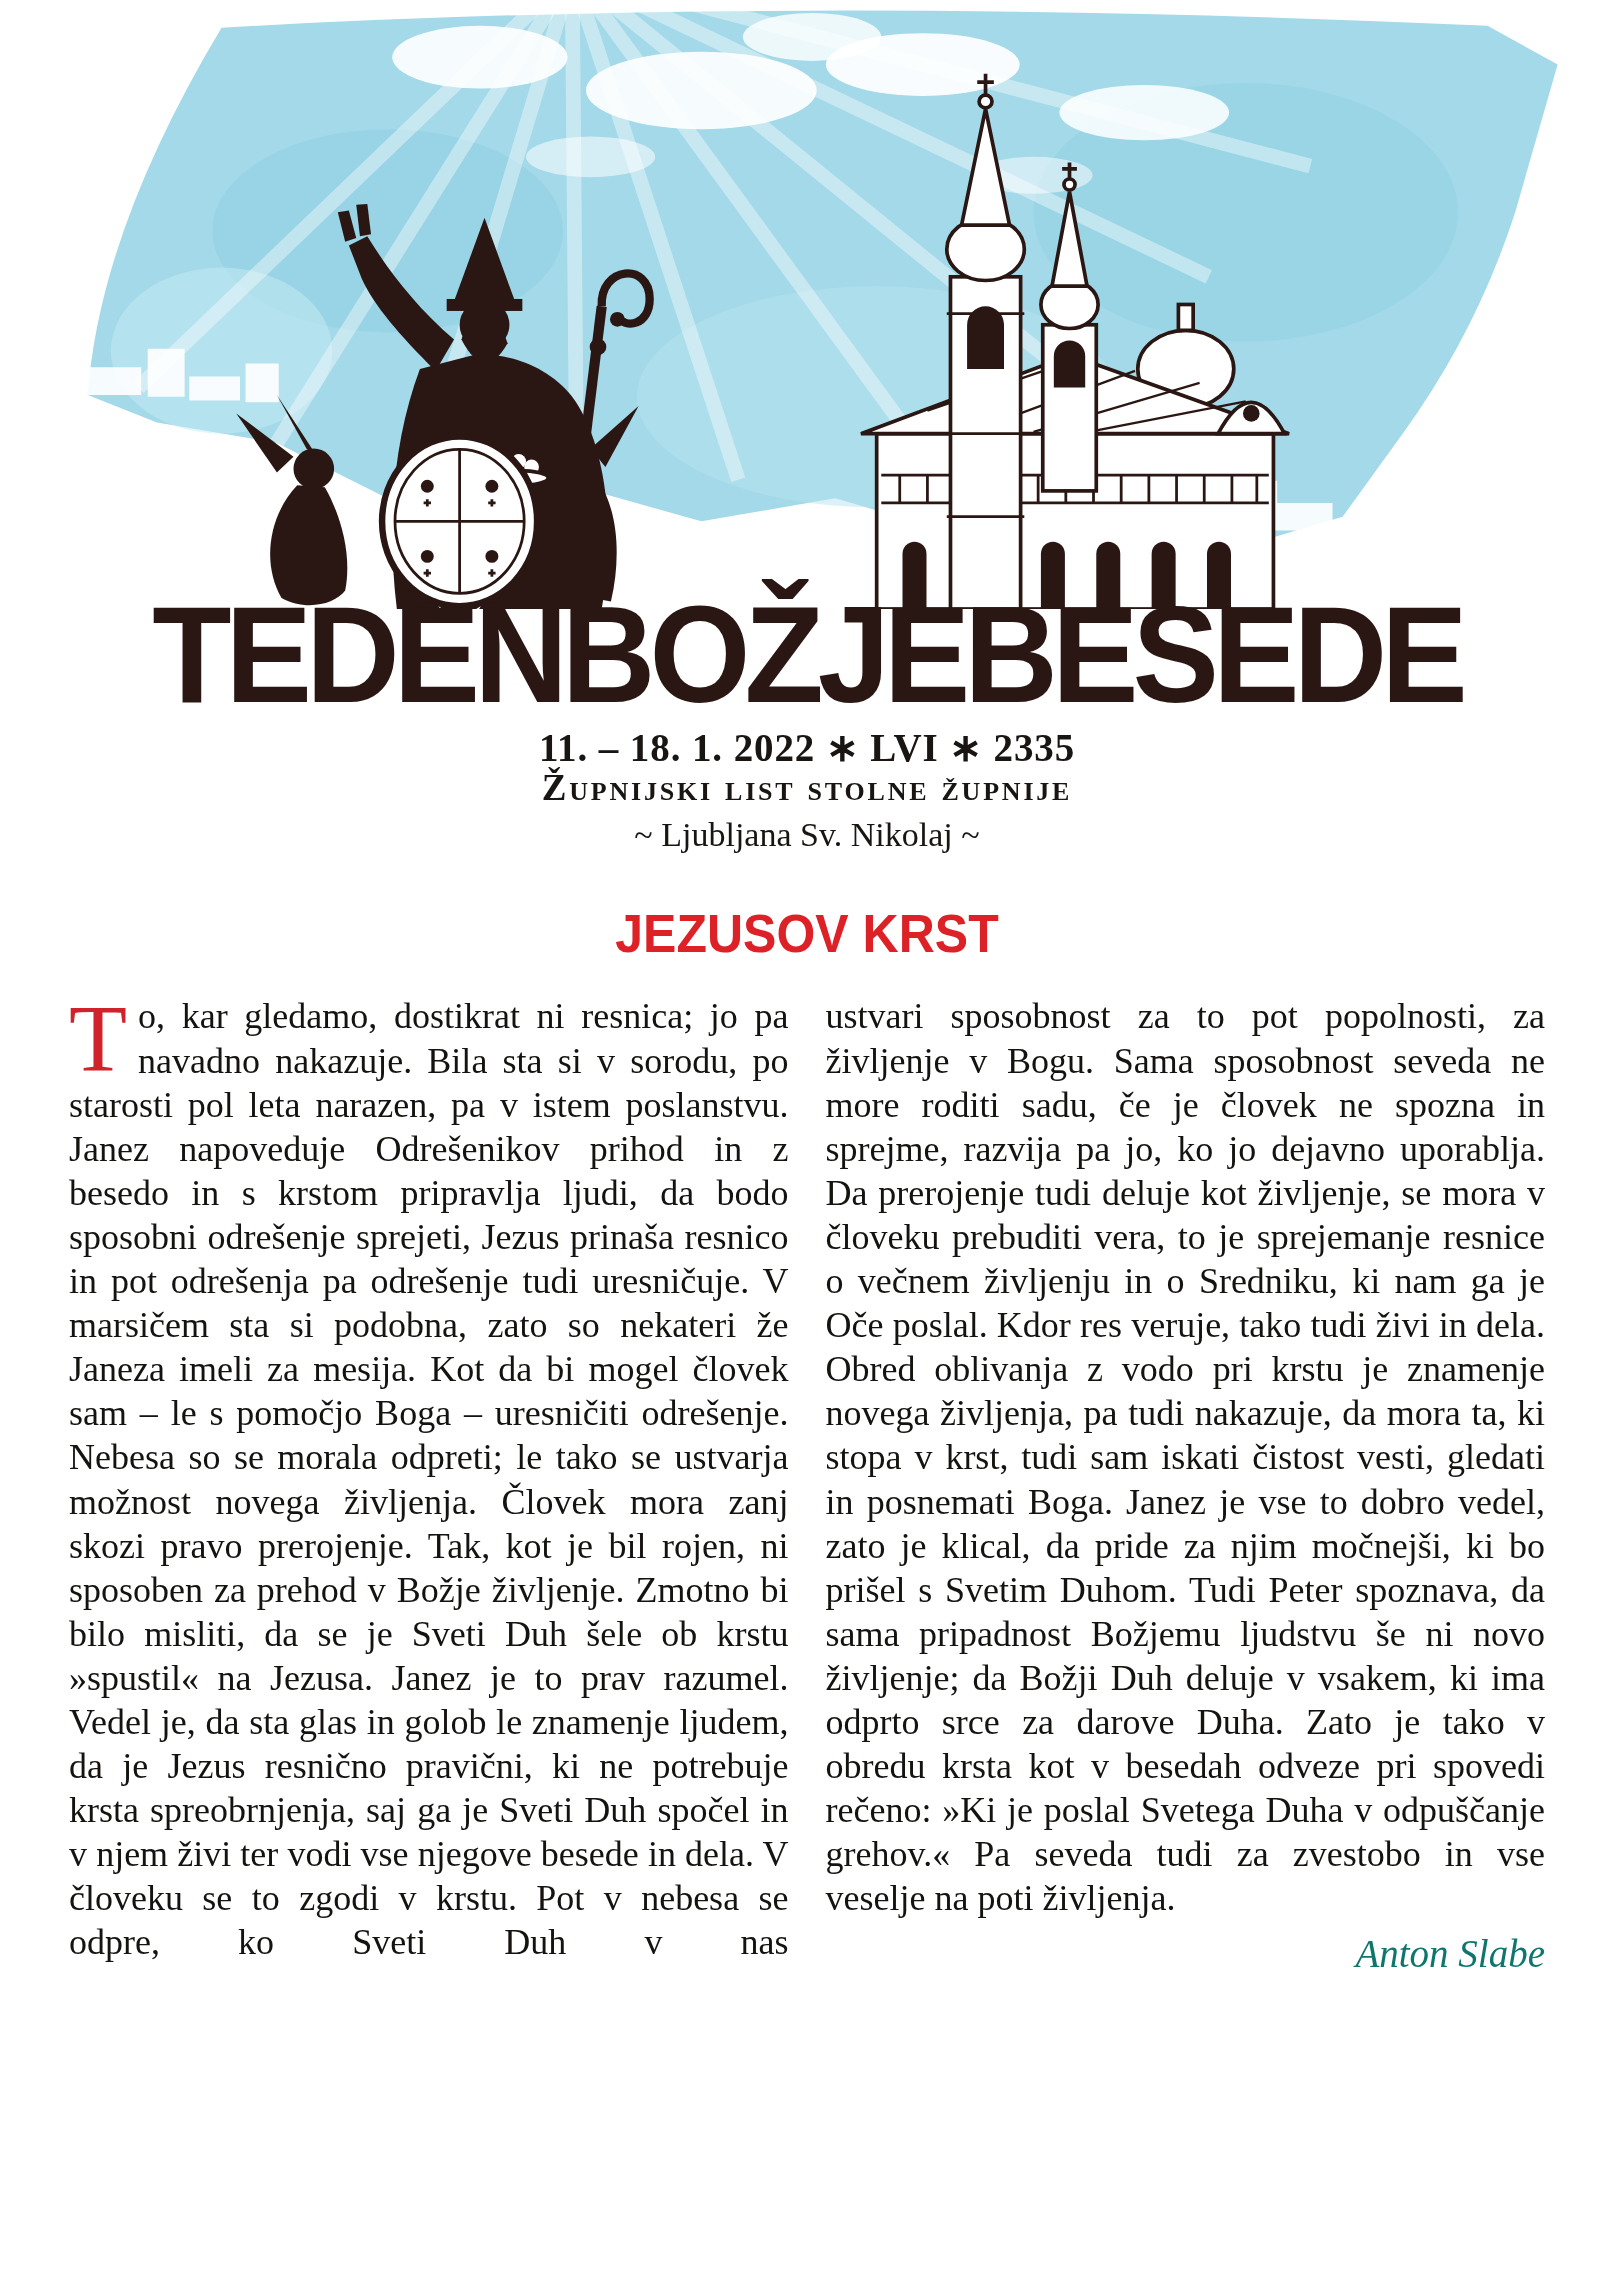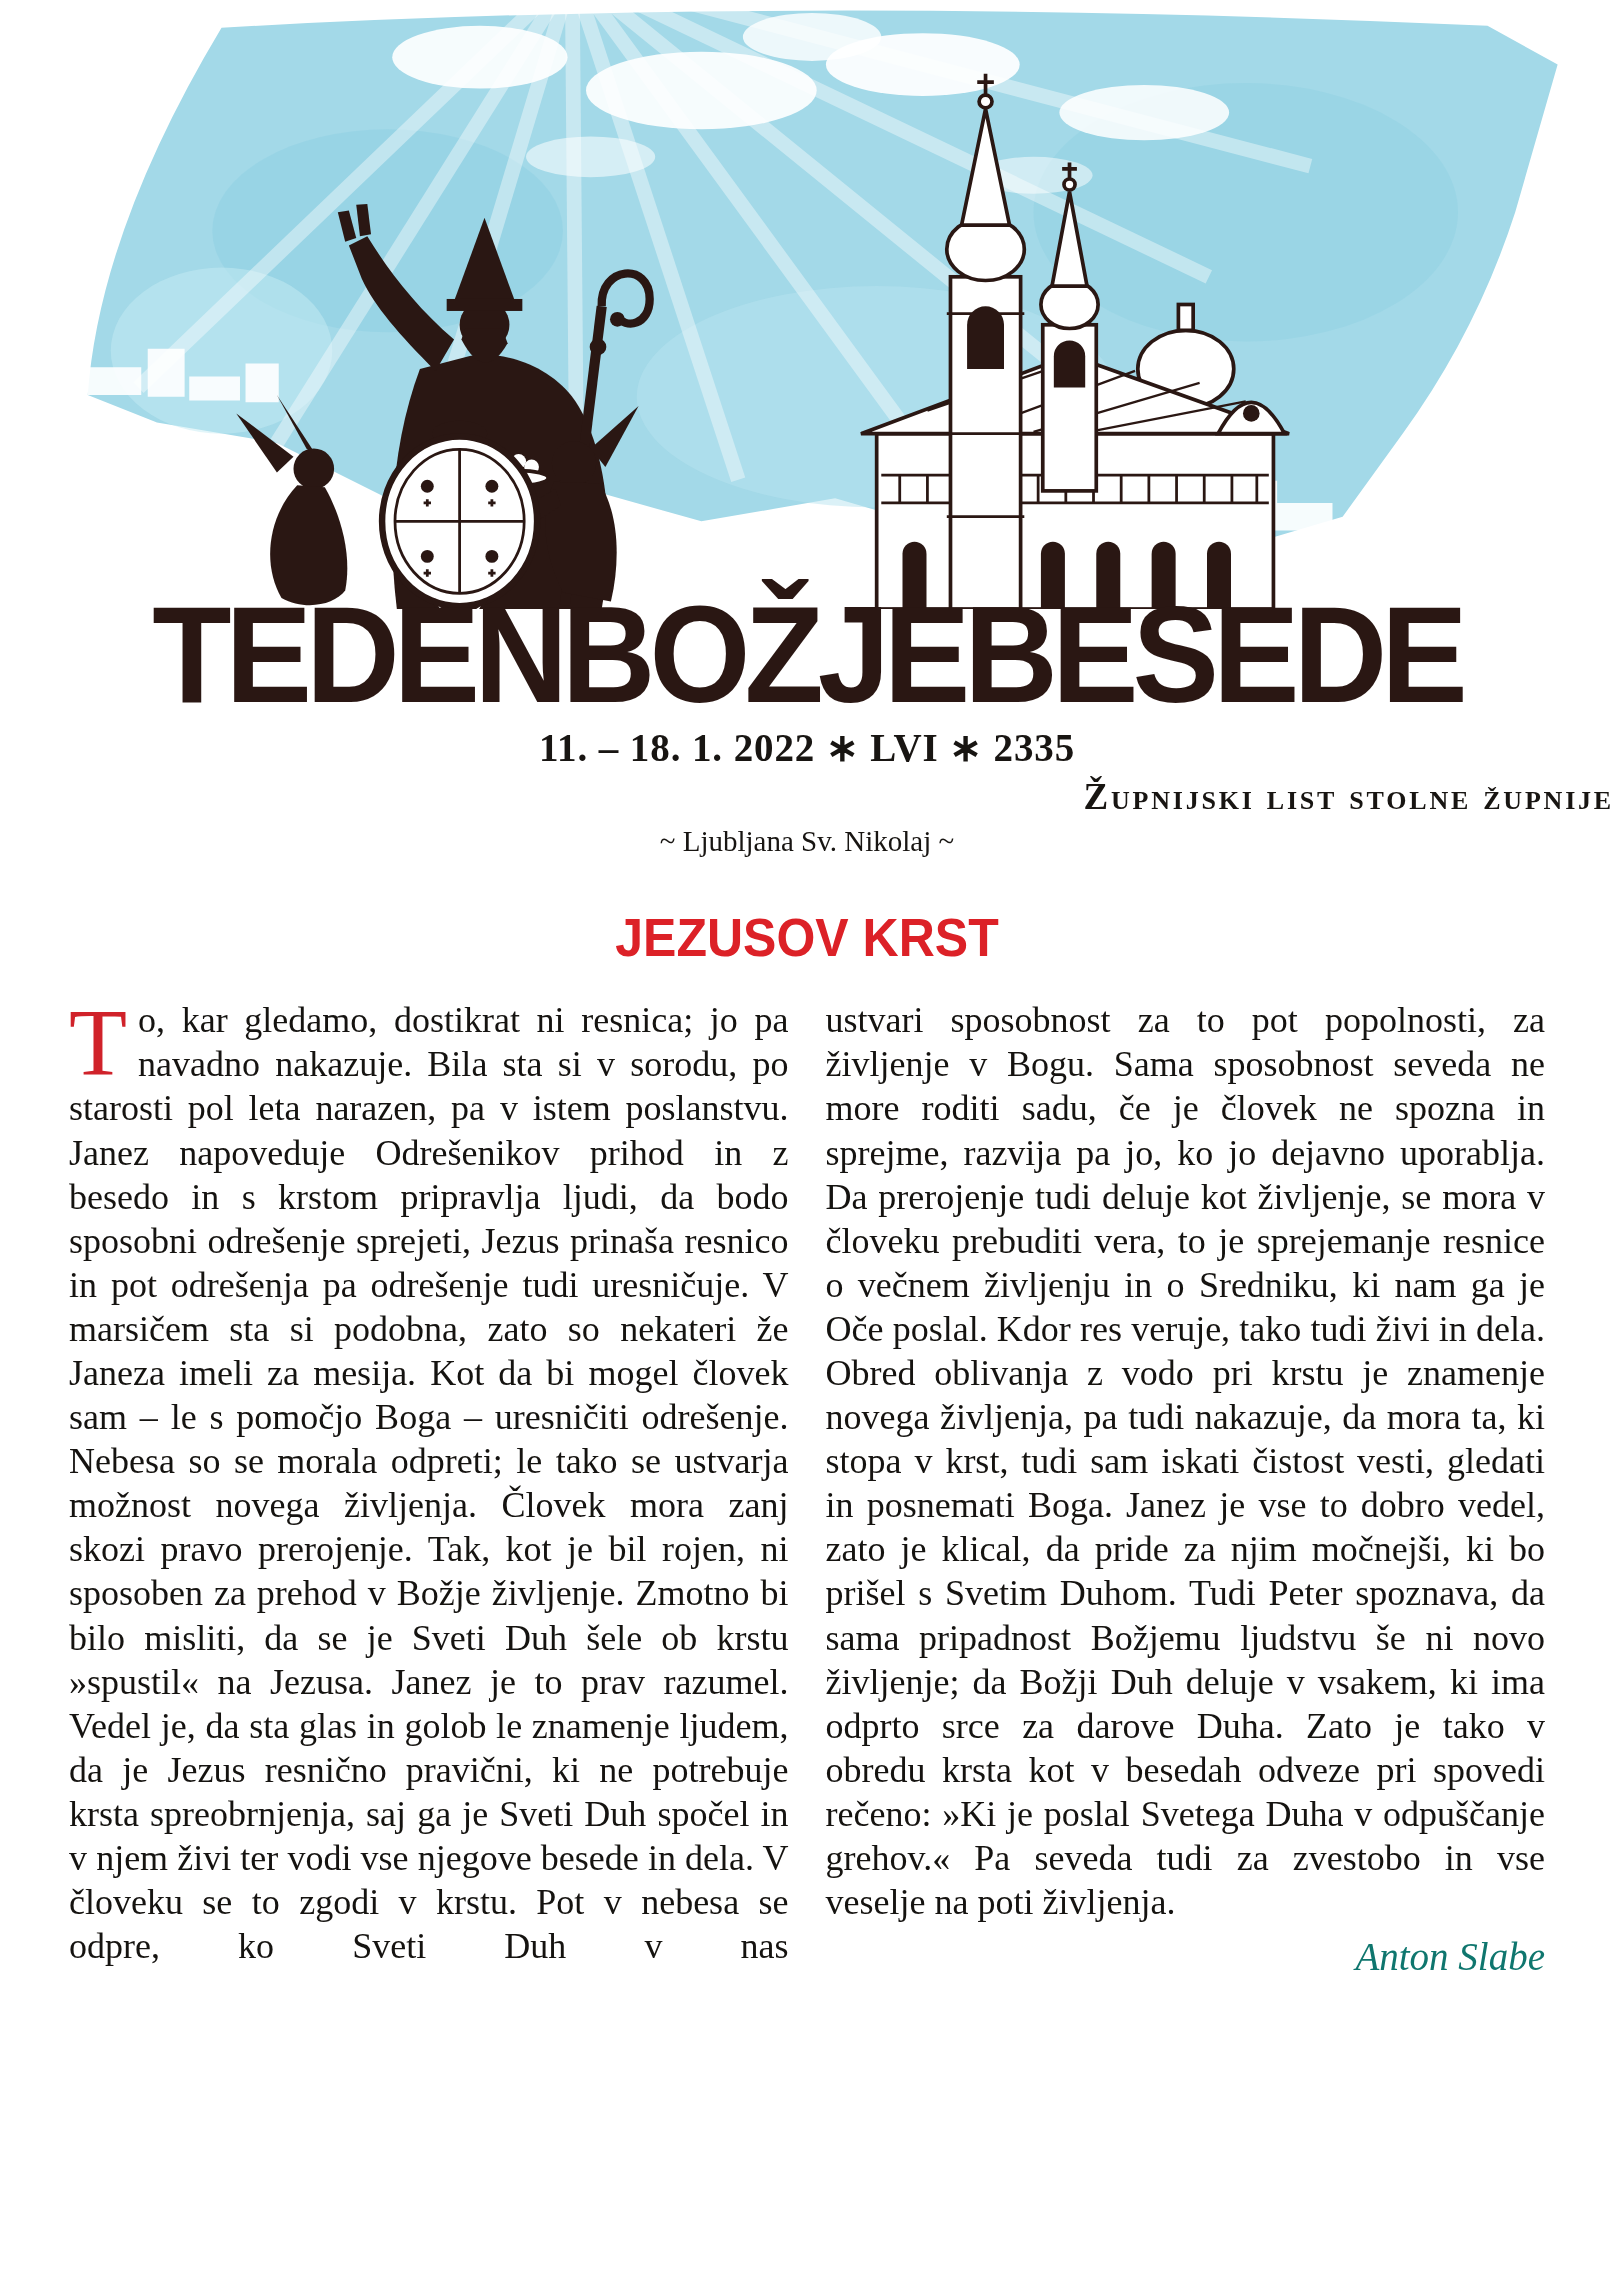--- a/index.html
+++ b/index.html
@@ -29,33 +29,33 @@
   .issue-line{
     margin-top:14.8px;
     text-align:center;
     font-weight:bold;
     font-size:39px;
     line-height:1;
     letter-spacing:0.9px;
     color:#181512;
   }
   .subtitle{
-    margin-top:11px;
-    text-align:right;
+    margin-top:2px;
+    text-align:center;
     font-variant:small-caps;
     font-weight:bold;
     font-size:37px;
     line-height:1;
     letter-spacing:2.8px;
     color:#181512;
   }
   .parish-line{
     margin-top:11px;
     text-align:center;
-    font-size:29px;
+    font-size:34px;
     line-height:1.05;
     color:#181512;
   }
   .article-heading{
     margin-top:57px;
     text-align:center;
     font-family:"Liberation Sans", sans-serif;
     font-weight:bold;
     font-size:50px;
     line-height:1;

